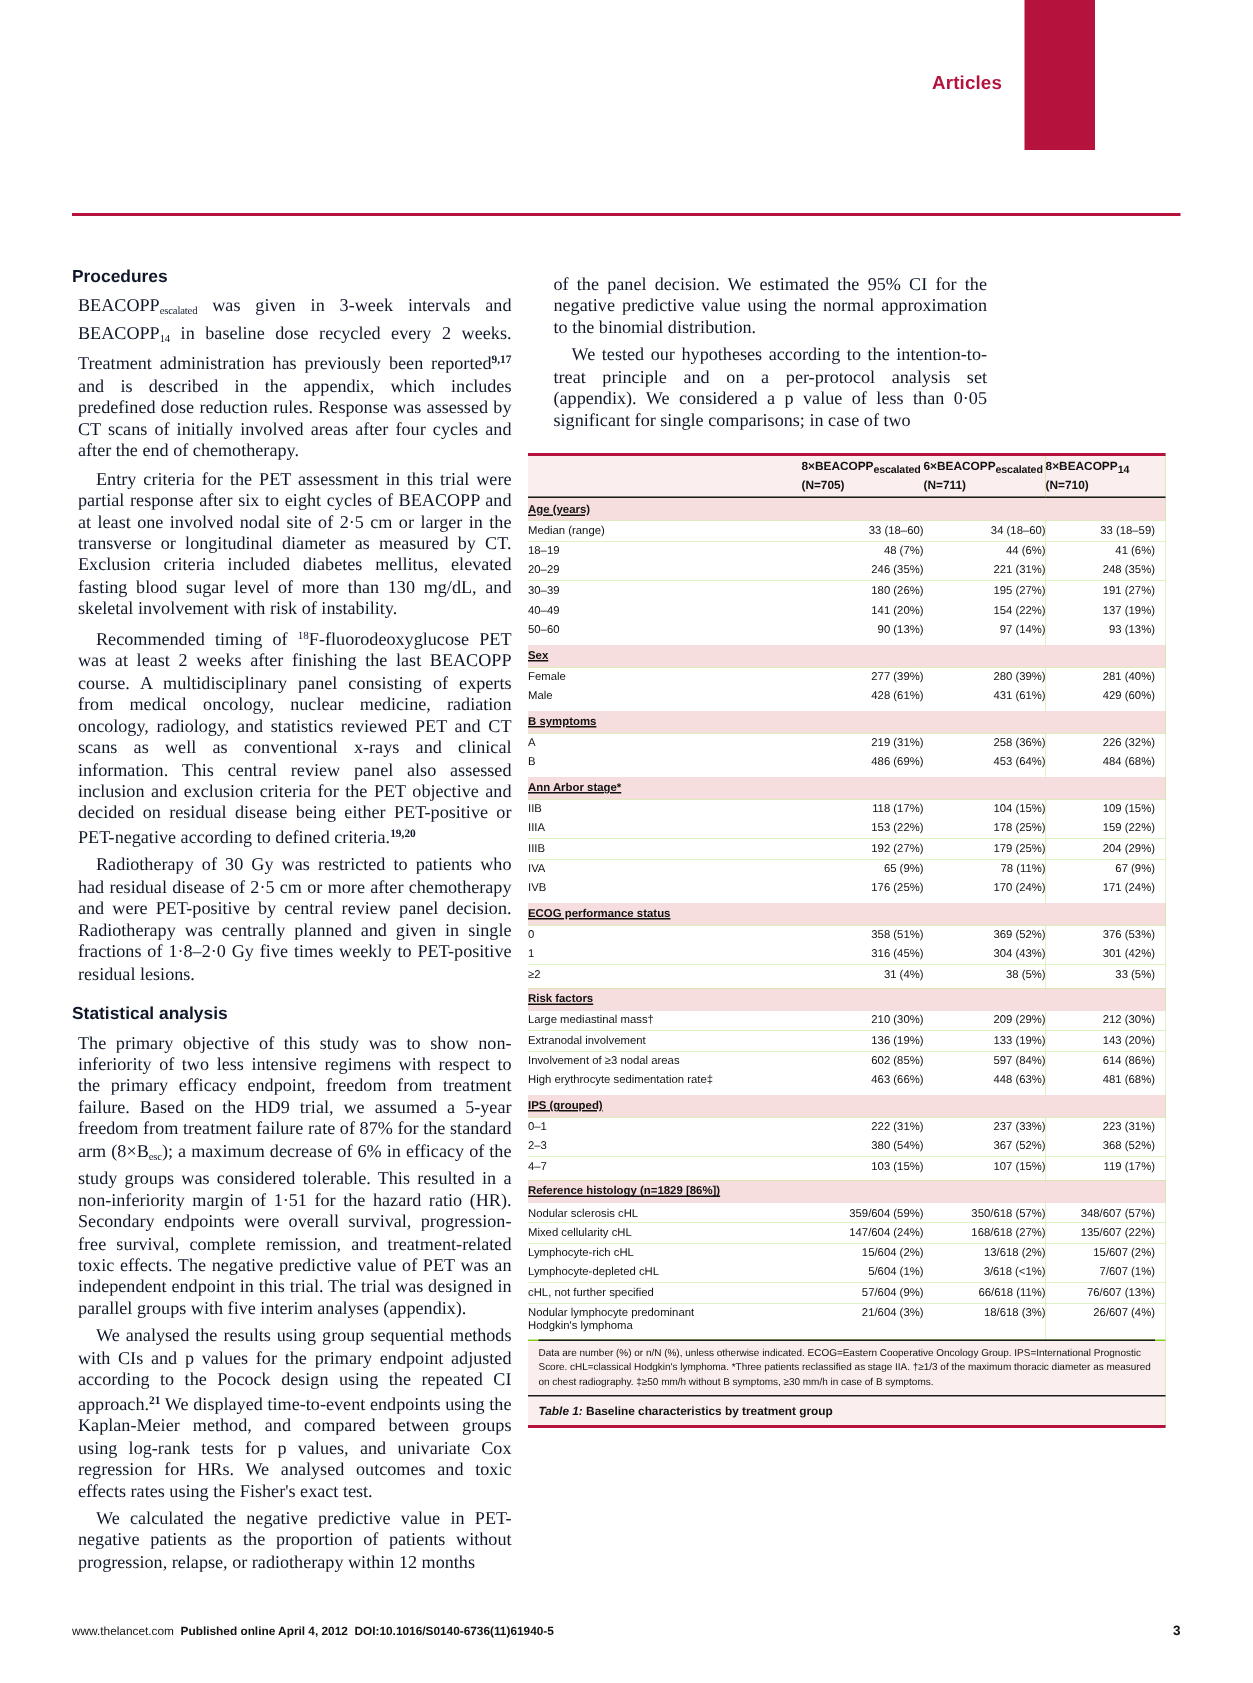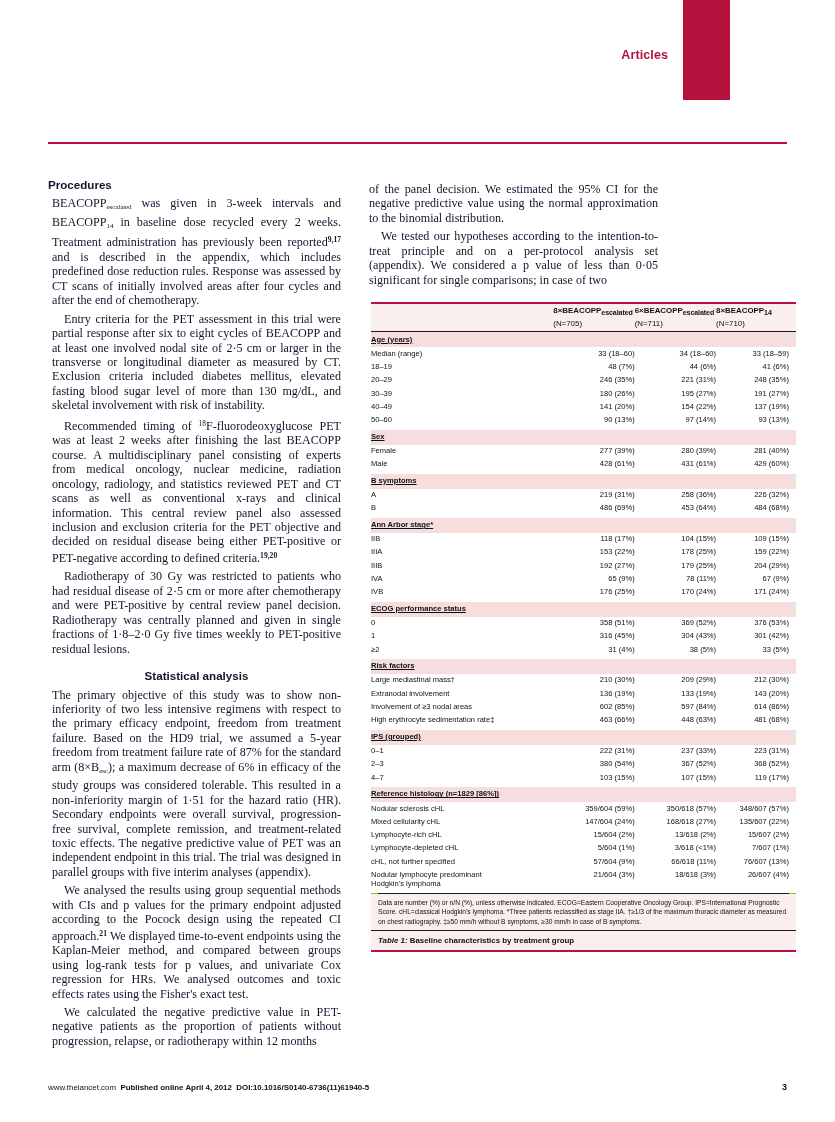--- a/index.html
+++ b/index.html
@@ -61,29 +61,29 @@
 
   .col p { margin: 4px; text-align: justify; text-justify: inter-word; }
   .col p.ind { text-indent: 12px; }
   .sec-head {
     font-family: "Liberation Sans", sans-serif;
     font-weight: bold;
     font-size: 11.6px;
     margin: 0 0 1px 0;
     text-align: left;
   }
-  .sec-head.spaced { margin-top: 13px; text-align: center; }
+  .sec-head.spaced { margin-top: 13px; }
   sub { font-size: 7.1px; vertical-align: -2px; letter-spacing: -.1px; }
   sup { font-size: 7.4px; vertical-align: 4px; }
   .sup-ref { font-size: 7.6px; vertical-align: 4px; font-weight: bold; }
 
   
   .table-wrap {
     position: absolute;
-    left: 371px;
+    left: 352px;
     top: 302px;
     width: 425px;
     background: #84cc16;
     border-top: 2px solid #b5123e;
     border-bottom: 2.4px solid #b5123e;
     font-family: "Liberation Sans", sans-serif;
     color: #111;
     padding: 0;
   }
   table.tbl {
@@ -107,21 +107,21 @@
 
   thead td { background: #fbeeee; padding-top: 6px; padding-bottom: 5px; }
   thead td.hd {
     font-weight: bold;
     font-size: 7.9px;
     text-align: left;
     line-height: 1.3;
     padding-left: 0;
     white-space: nowrap;
   }
-  thead .hd-n { font-weight: normal; display: block; }
+  thead .hd-n { font-weight: bold; display: block; }
   tr.thead-rule td { border-bottom: 1.1px solid #1a1a1a; padding: 0; height: 0; }
 
   tr.grp td {
     background: #f7dede;
     font-weight: bold;
     padding-top: 3.2px;
     padding-bottom: 3.2px;
     font-size: 7.6px;
     text-decoration: underline;
   }

